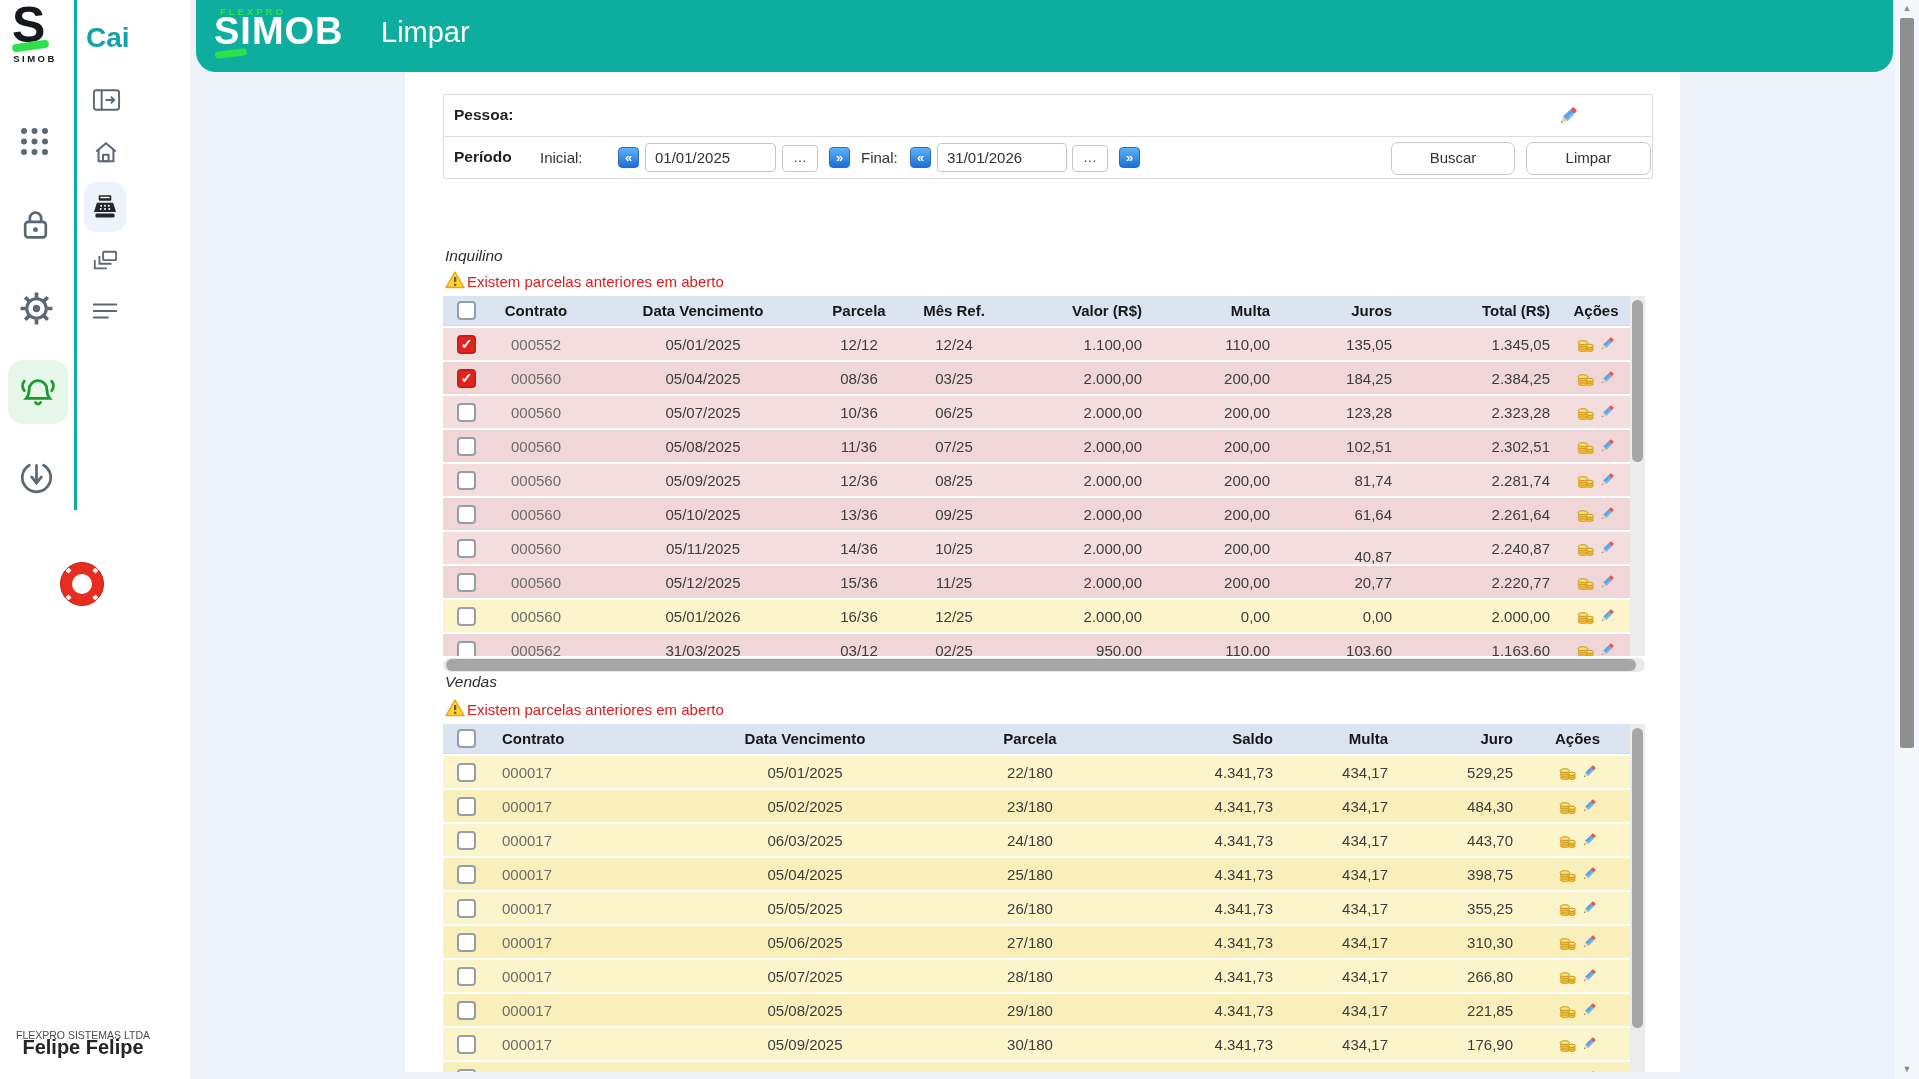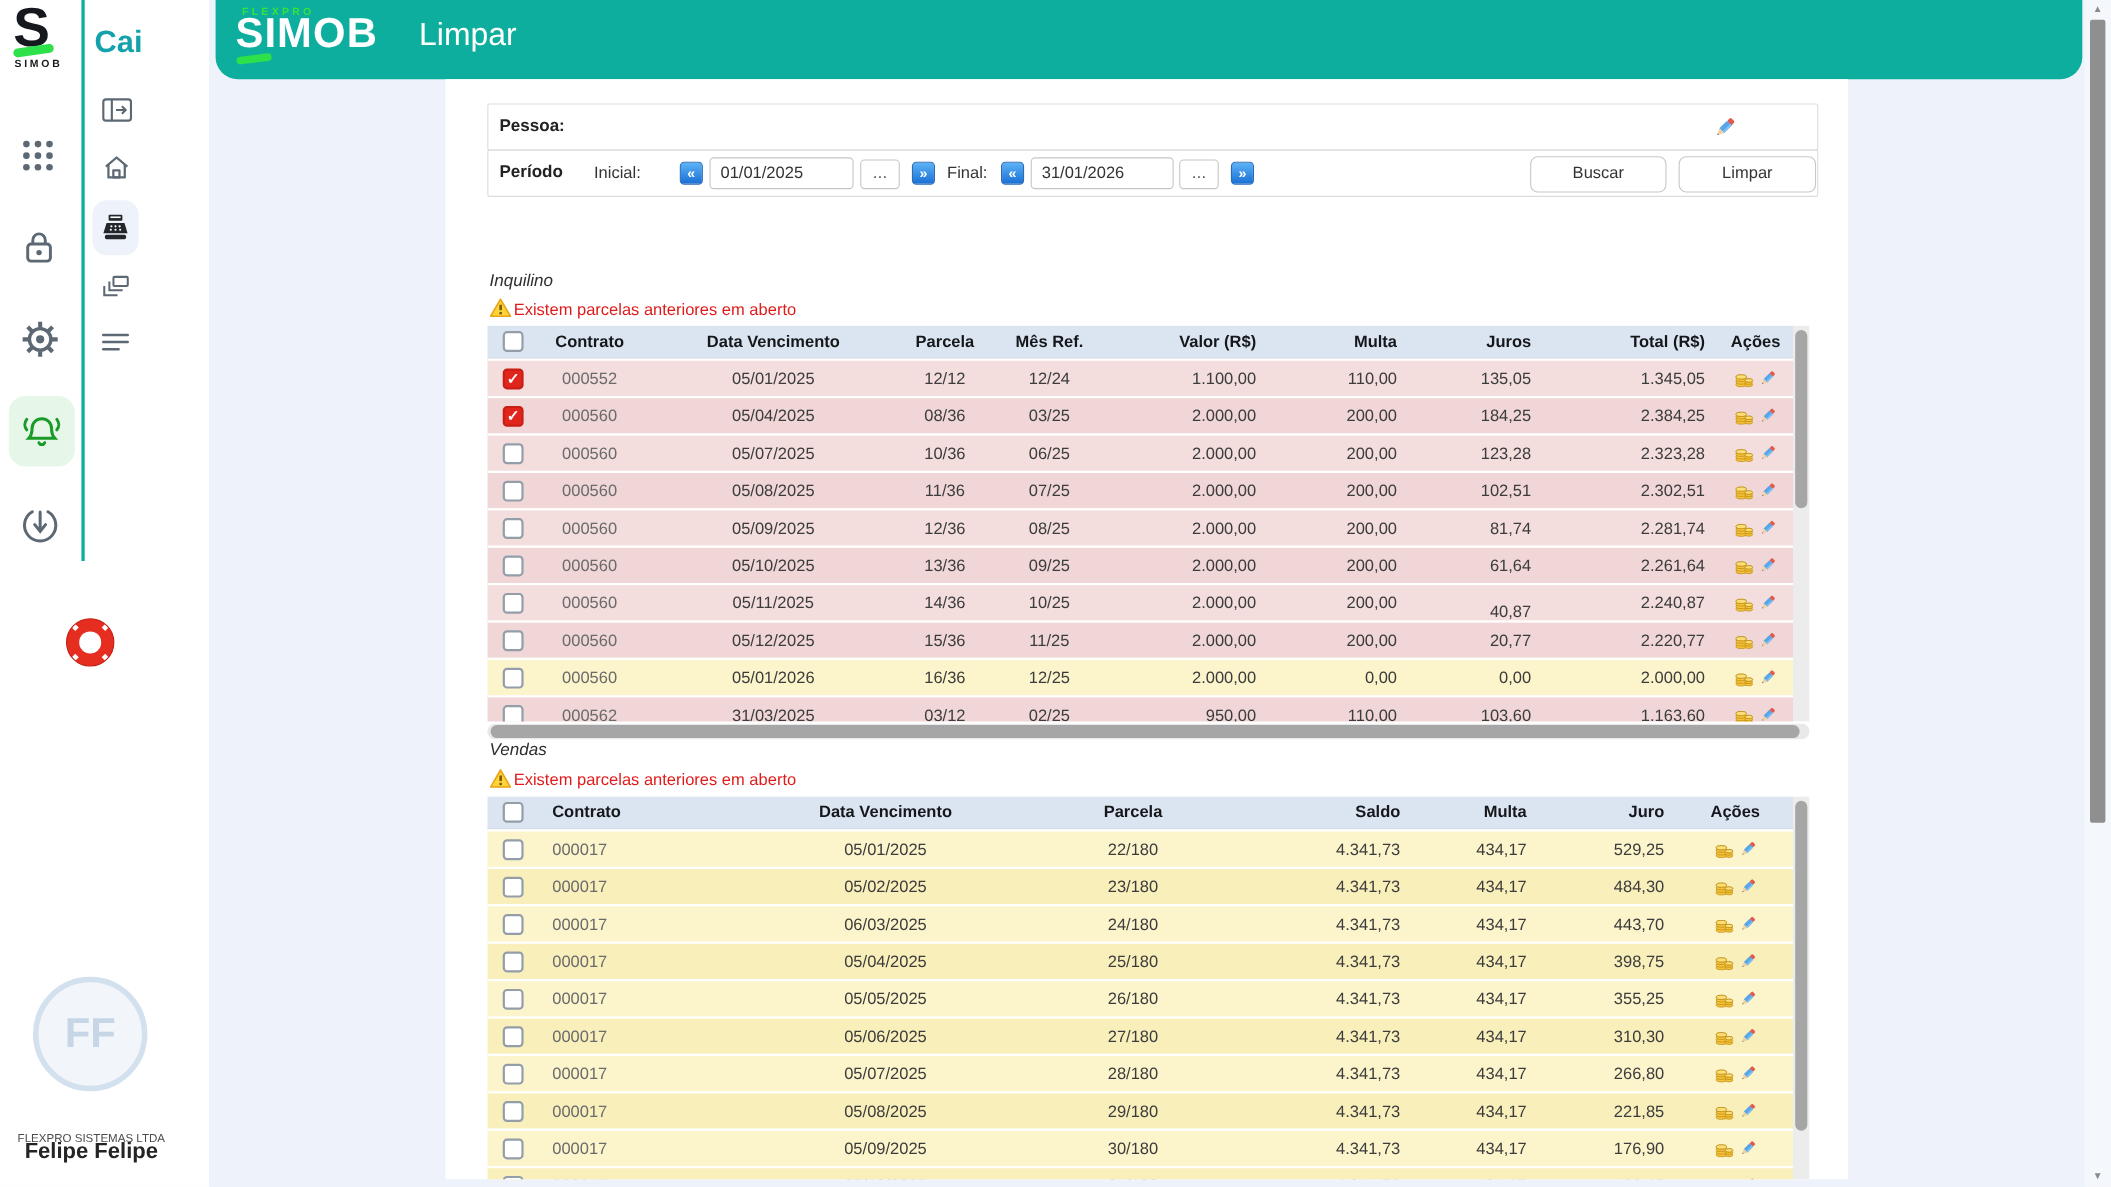--- a/index.html
+++ b/index.html
@@ -241,23 +241,20 @@
   <div class="r1icon iconbtn" style="left:92px;top:300px;">
     <svg width="26" height="22" viewBox="0 0 28 22">
         <g stroke="#5c6873" stroke-width="2.4" stroke-linecap="round">
       <line x1="2" y1="4" x2="26" y2="4"></line>
           <line x1="2" y1="11" x2="26" y2="11"></line>
           <line x1="2" y1="18" x2="17" y2="18"></line>
     </g>
       </svg>
   </div>
 
-  <div class="avatar">
-    <span>FF</span>
-  </div>
   <div class="uname">Felipe Felipe</div>
   <div class="ucompany">FLEXPRO SISTEMAS LTDA</div>
 </div>
 
 <div class="topbar">
   <div>
     <div class="brand-flexpro">FLEXPRO</div>
     <div class="brand-simob">SIMOB</div>
     <div class="brand-swoosh"></div>
   </div>

